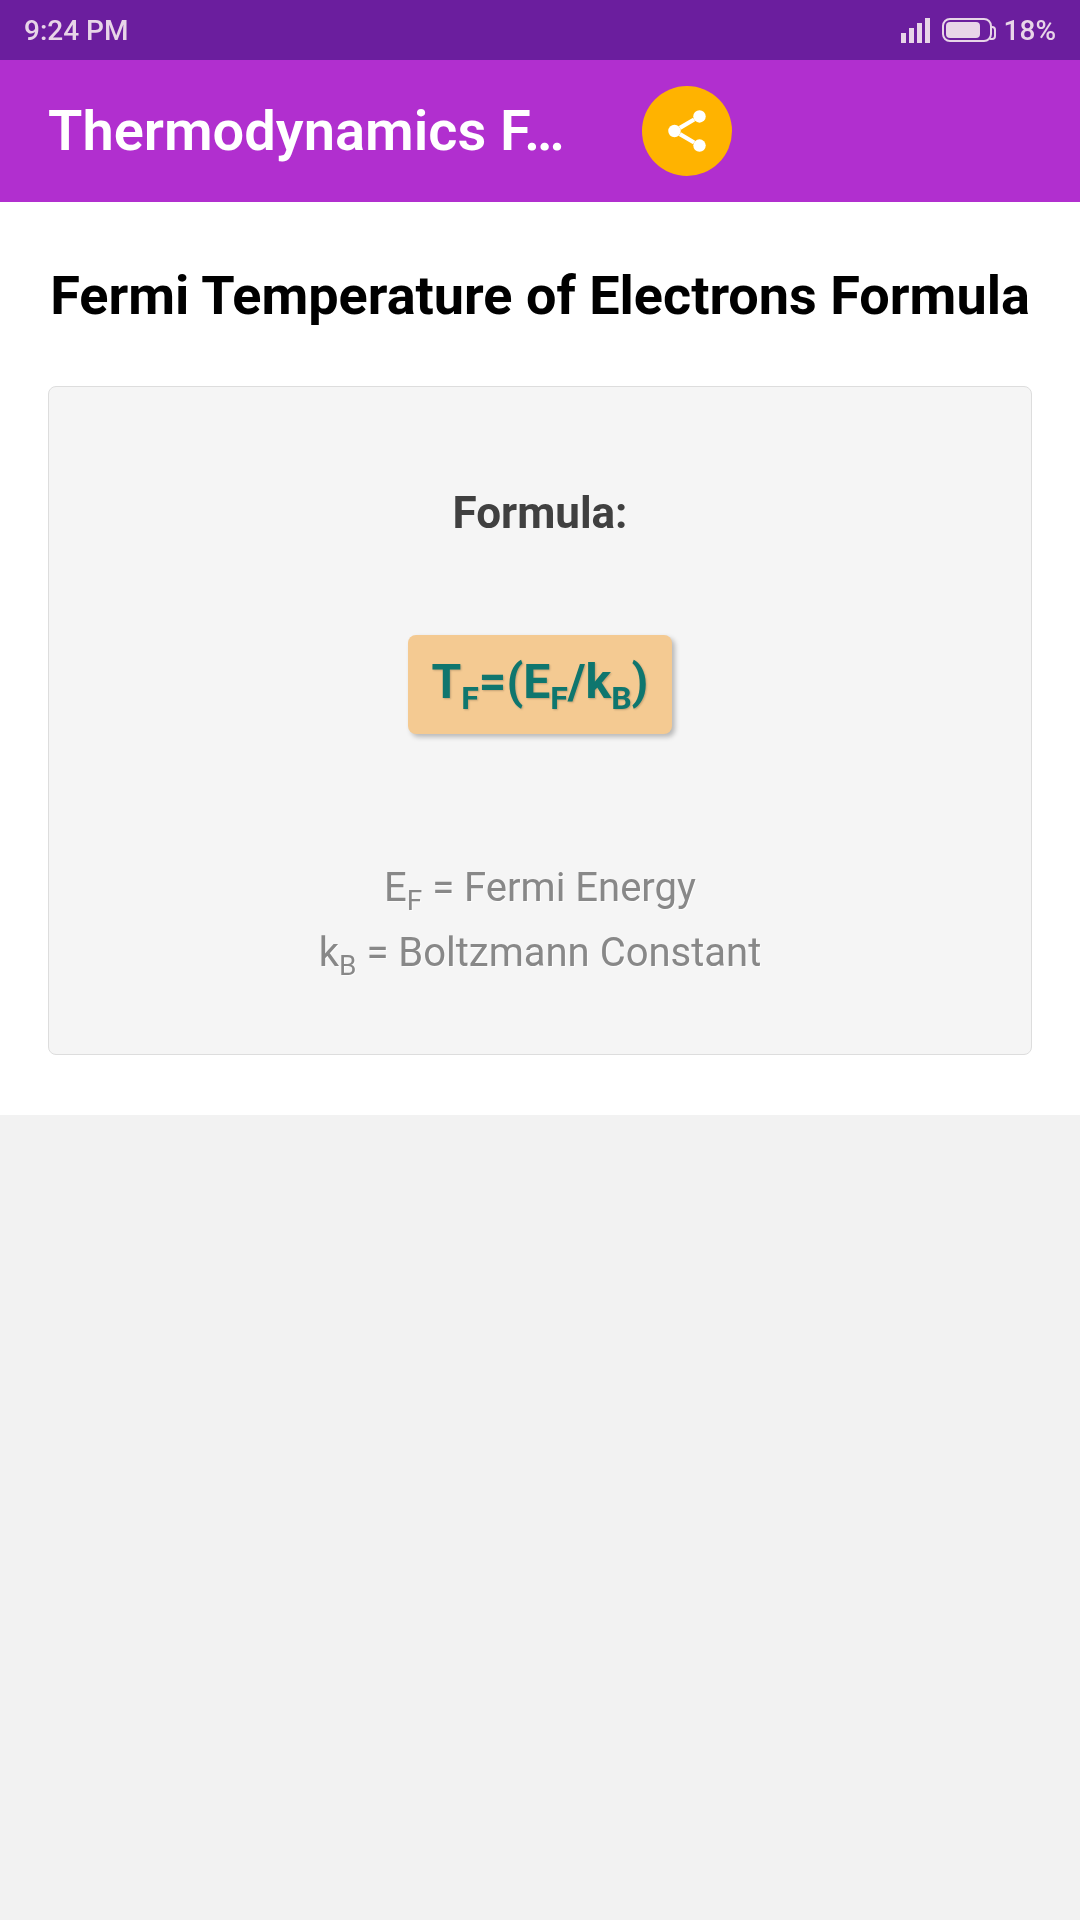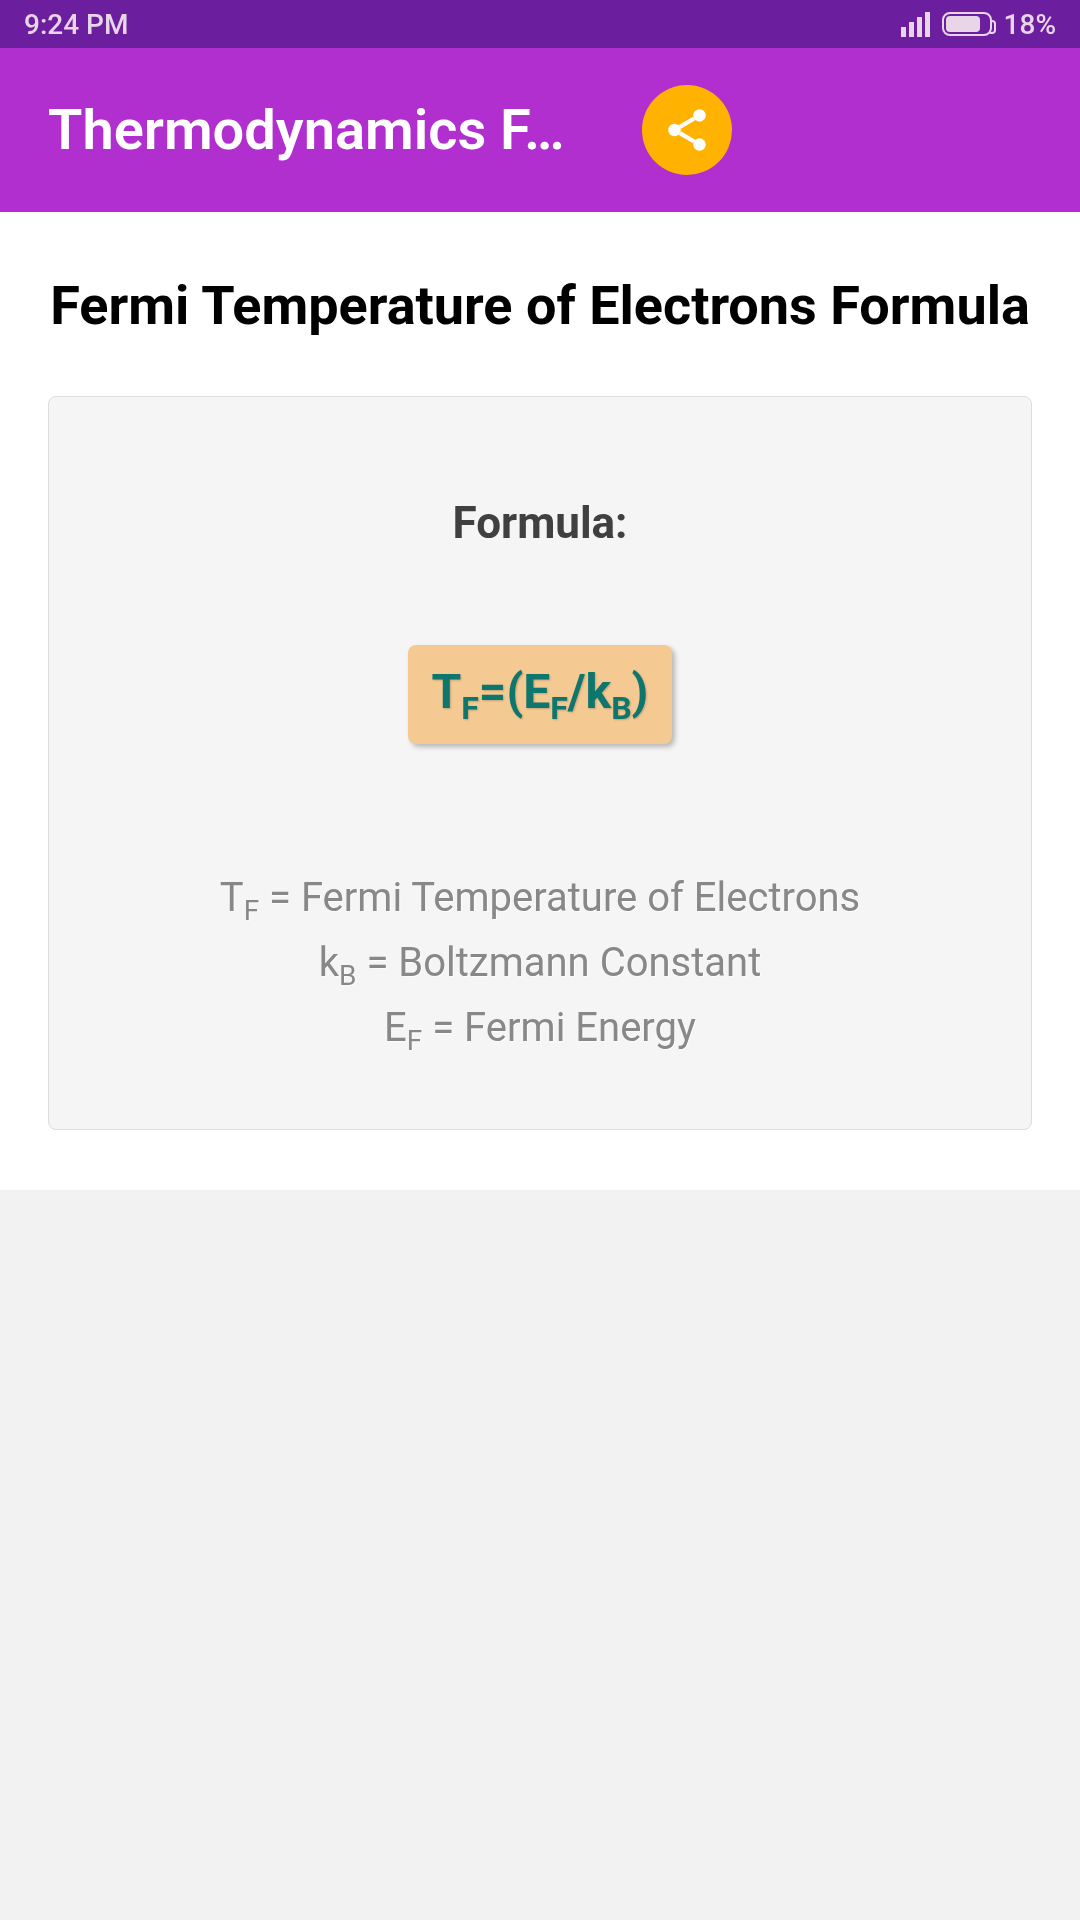--- a/index.html
+++ b/index.html
@@ -8,21 +8,21 @@
       box-sizing: border-box;
       font-family: -apple-system, BlinkMacSystemFont, 'Segoe UI', Roboto, Helvetica, Arial, sans-serif;
     }
     body {
       width: 1080px;
       height: 1920px;
       background: #f2f2f2;
       overflow: hidden;
     }
     .status-bar {
-      height: 48px;
+      height: 60px;
       background: #6B1E9E;
       display: flex;
       align-items: center;
       justify-content: space-between;
       padding: 0 24px;
       color: #E8D5E8;
       font-size: 28px;
       font-weight: 500;
     }
     .status-right {
@@ -65,21 +65,21 @@
       border-left: none;
       border-radius: 0 4px 4px 0;
     }
     .battery-fill {
       width: 82%;
       height: 100%;
       background: #E8D5E8;
       border-radius: 4px;
     }
     .app-bar {
-      height: 164px;
+      height: 142px;
       background: #B12FCF;
       display: flex;
       align-items: center;
       padding: 0 24px 0 48px;
       gap: 24px;
     }
     .app-title {
       color: white;
       font-size: 56px;
       font-weight: 600;
@@ -207,18 +207,17 @@
   <h1 class="page-title">Fermi Temperature of Electrons Formula</h1>
 
   <div class="formula-card">
     <div class="formula-label">Formula:</div>
 
     <div class="formula-box">
       <span class="formula-text"><span>T</span><sub>F</sub><span>=(E</span><sub>F</sub><span>/k</span><sub>B</sub><span>)</span></span>
     </div>
 
     <div class="where-section">
-      <div class="definition"><span>T</span><sub>F</sub><span> = Fermi Temperature of Electrons</span></div>
+      <div class="definition"><span>E</span><sub>F</sub><span> = Fermi Energy</span></div>
       <div class="definition"><span>k</span><sub>B</sub><span> = Boltzmann Constant</span></div>
-      <div class="definition"><span>E</span><sub>F</sub><span> = Fermi Energy</span></div>
     </div>
   </div>
 </div>
 
 </body></html>

